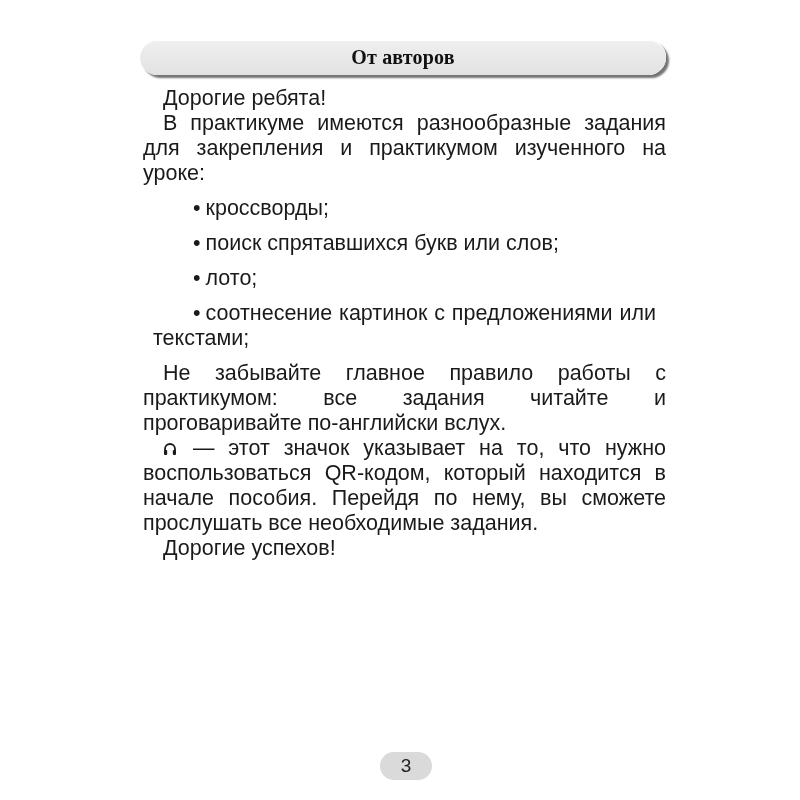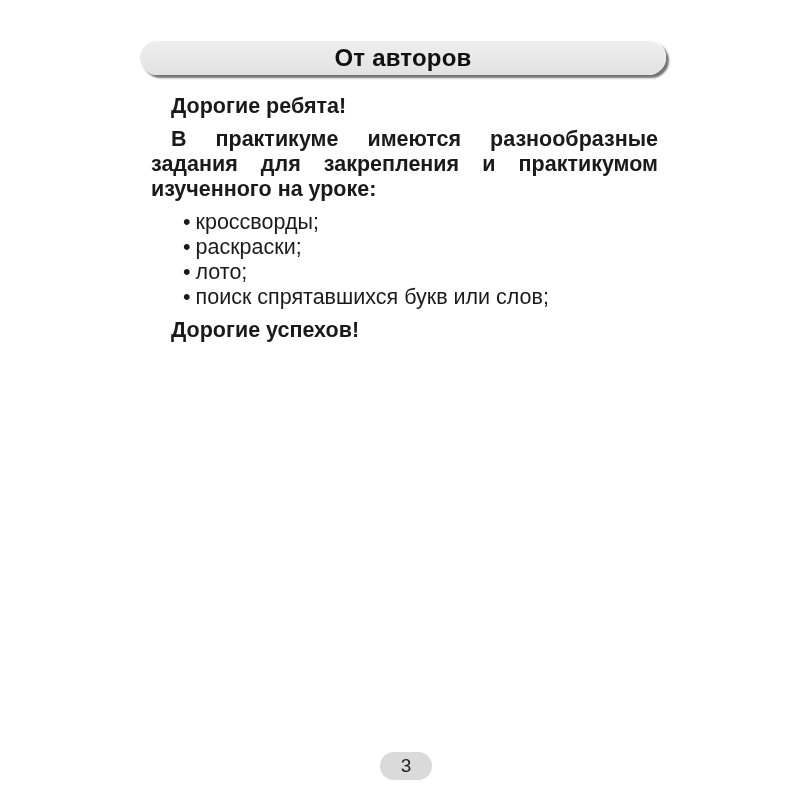--- a/index.html
+++ b/index.html
@@ -22,43 +22,42 @@
       width: 526px;
       height: 35px;
       background: linear-gradient(#efefef, #e2e2e2);
       border-radius: 18px;
       box-shadow: 3px 3px 2px rgba(0,0,0,0.55), inset 0 1px 0 #ffffff;
       display: flex;
       align-items: center;
       justify-content: center;
     }
     .title-text {
-      font-family: Liberation Sans, sans-serif;
+      font-family: Liberation Serif, serif;
       font-weight: bold;
-      font-size: 24px;
+      font-size: 20px;
       color: #111;
       letter-spacing: 0.2px;
     }
     .content {
       position: absolute;
       left: 143px;
       top: 86px;
       width: 523px;
       font-size: 21.5px;
       line-height: 25px;
     }
     .para {
-      margin: 8px;
+      margin: 0;
       text-indent: 20px;
       text-align: justify;
       text-align-last: left;
-      font-weight: bold;
     }
     .list-item {
-      margin: 0;
+      margin: 10px;
       text-indent: 20px;
       text-align: justify;
       text-align-last: left;
     }
     .bullet {
       display: inline-block;
       margin-right: 5px;
     }
     .headphones {
       display: inline-block;
@@ -88,23 +87,29 @@
 <div class="title-banner">
   <span class="title-text">От авторов</span>
 </div>
 
 <div class="content">
   <p class="para">Дорогие ребята!</p>
   <p class="para">В практикуме имеются разнообразные задания для закрепления и практикумом изученного на уроке:</p>
 
   <div>
     <p class="list-item"><span class="bullet">•</span><span>кроссворды;</span></p>
-    <p class="list-item"><span class="bullet">•</span><span>раскраски;</span></p>
+    <p class="list-item"><span class="bullet">•</span><span>поиск спрятавшихся букв или слов;</span></p>
     <p class="list-item"><span class="bullet">•</span><span>лото;</span></p>
-    <p class="list-item"><span class="bullet">•</span><span>поиск спрятавшихся букв или слов;</span></p>
+    <p class="list-item"><span class="bullet">•</span><span>соотнесение картинок с предложениями или текстами;</span></p>
   </div>
 
+  <p class="para">Не забывайте главное правило работы с практикумом: все задания читайте и проговаривайте по-английски вслух.</p>
+  <p class="para"><svg class="headphones" viewBox="0 0 14 14">
+        <path d="M2 9 V7 A5 5 0 0 1 12 7 V9" fill="none" stroke="#1a1a1a" stroke-width="1.8"></path>
+        <rect x="1" y="8" width="3.2" height="5" rx="1" fill="#1a1a1a"></rect>
+        <rect x="9.8" y="8" width="3.2" height="5" rx="1" fill="#1a1a1a"></rect>
+      </svg><span> — этот значок указывает на то, что нужно воспользоваться QR-кодом, который находится в начале пособия. Перейдя по нему, вы сможете прослушать все необходимые задания.</span></p>
   <p class="para">Дорогие успехов!</p>
 </div>
 
 <div class="page-number">
   <span>3</span>
 </div>
 
 </body></html>

